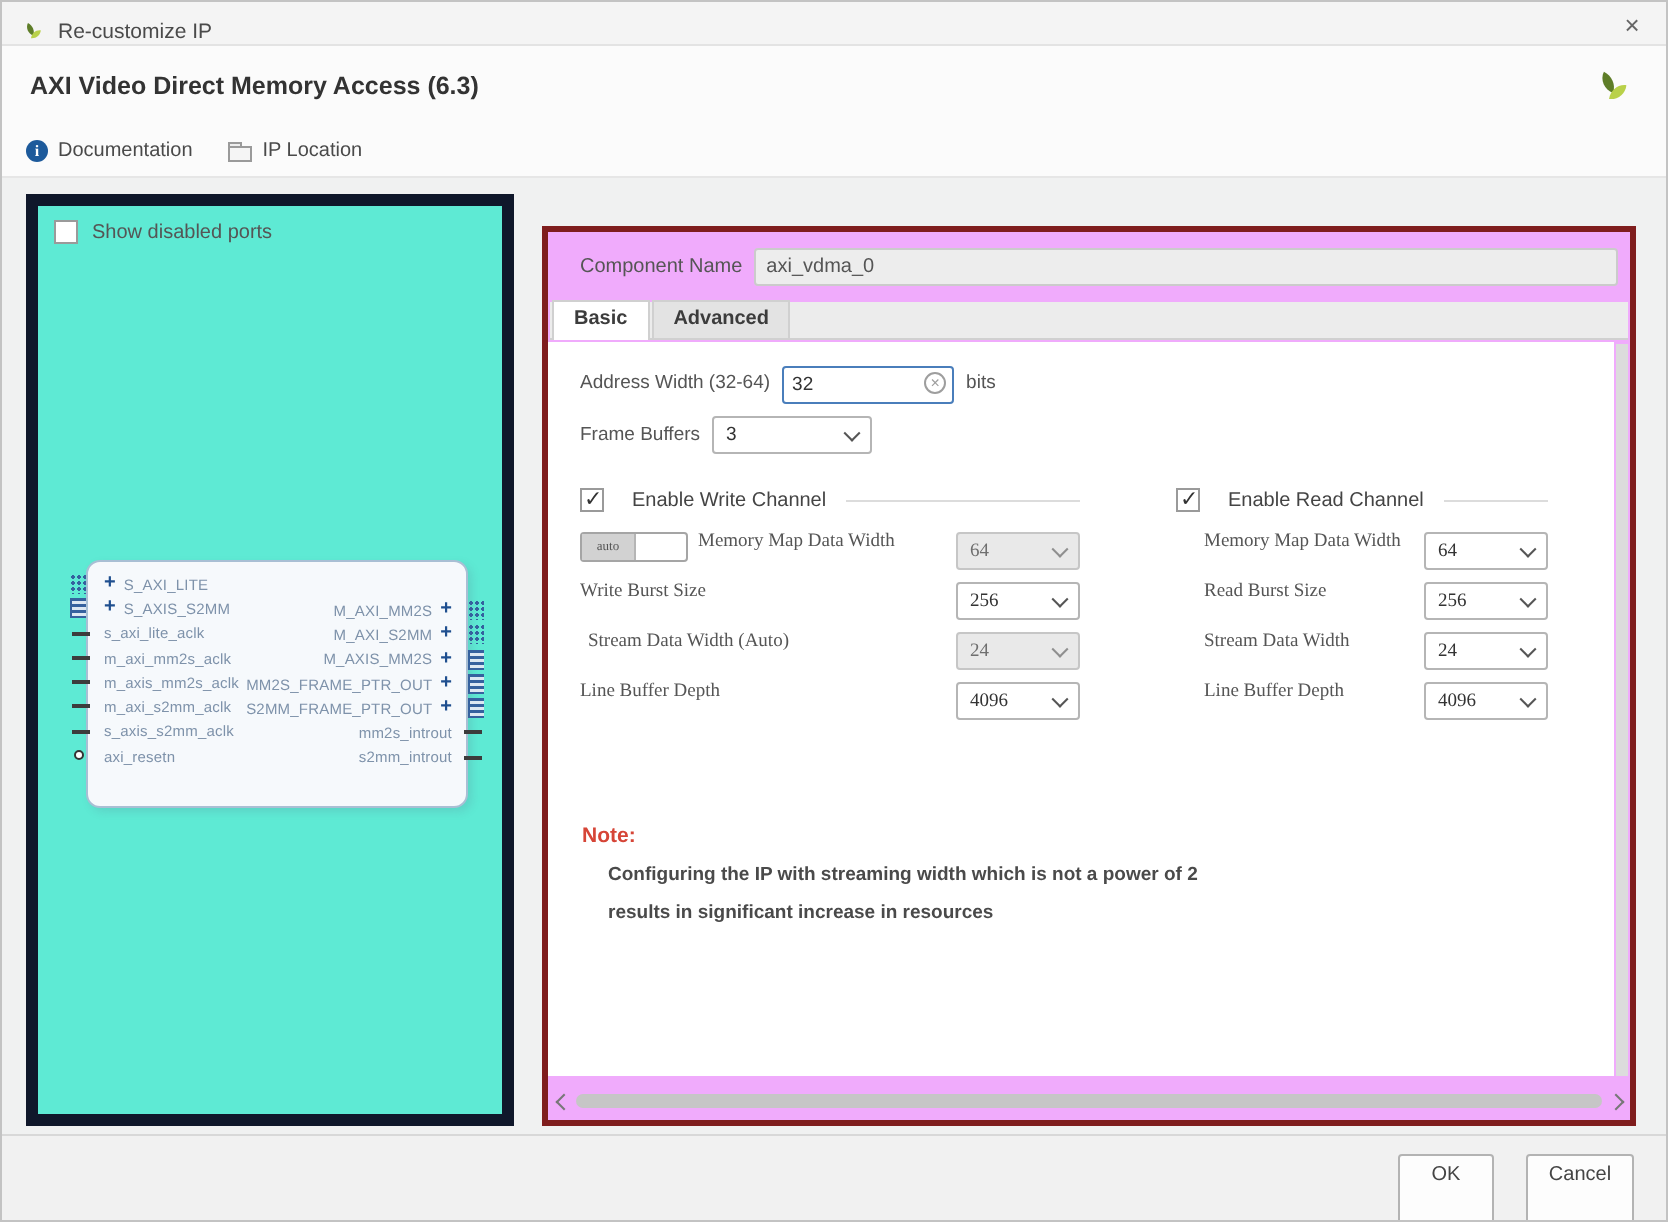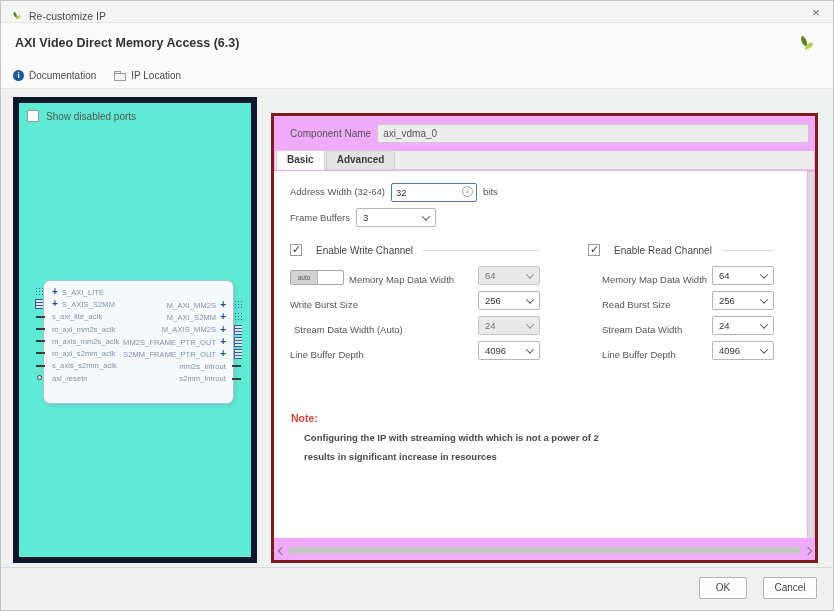--- a/index.html
+++ b/index.html
@@ -118,21 +118,21 @@
   .dropdown.disabled .chev { border-color:#8f8f8f; }
   .dd-frame { width:80px; margin-left:6px; }
 
   .channels { display:flex; margin-left:16px; margin-top:16px; }
   .channel.write { width:250px; }
   .channel.read  { width:186px; margin-left:48px; }
   .chan-head { display:flex; align-items:center; height:14px; }
   .chan-title { font-size:10px; color:#444; margin-left:7px; white-space:nowrap; }
   .chan-line { flex:1; height:1px; background:#dcdcdc; margin-left:10px; }
   .chan-rows { margin-top:9px; }
-  .crow { display:flex; align-items:flex-end; height:19px; margin-bottom:6px; }
+  .crow { display:flex; align-items:flex-start; height:19px; margin-bottom:6px;font-family:Liberation Serif, serif; }
   .crow .dropdown { width:62px; margin-left:auto; flex-shrink:0; }
   .auto-toggle { width:54px; height:15px; border:1px solid #a5a5a5; background:#fff;
                  display:flex; margin-right:5px; flex-shrink:0; border-radius:2px; }
   .auto-knob { width:27px; background:#d2d2d2; color:#555; font-size:6.5px;
                display:flex; align-items:center; justify-content:center;
                border-right:1px solid #b5b5b5; }
   .rlabel-indent { padding-left:14px; }
   .rlabel-sm { padding-left:4px; }
 
   .note { margin-left:17px; margin-top:46px; }
@@ -148,21 +148,21 @@
              border-left:1.5px solid #777; border-bottom:1.5px solid #777; }
   .hs-arrow.left:before  { left:3px; transform:rotate(45deg); }
   .hs-arrow.right:before { left:1px; transform:rotate(-135deg); }
   .hs-thumb { flex:1; height:7px; background:#c6c6c6; border-radius:4px; margin:0 3px; }
   .vscroll { position:absolute; top:56px; right:1px; bottom:22px; width:6px; background:#f3f3f3; }
   .vs-thumb { position:absolute; top:0; left:0; right:0; height:100%; background:#dcdcdc; }
 
   
   .footer { position:absolute; bottom:0; left:0; right:0; height:43px; background:#f1f1f1;
             border-top:1px solid #d8d8d8; }
-  .btn { position:absolute; top:9px; height:22px; background:#fdfdfd; border:1px solid #b3b3b3;
+  .btn { position:absolute; top:9px; height:35px; background:#fdfdfd; border:1px solid #b3b3b3;
          border-radius:2px; font-size:10px; color:#444; text-align:center; line-height:20px;
          cursor:default; }
   .btn-ok { right:86px; width:48px; }
   .btn-cancel { right:16px; width:54px; }
 </style>
 </head>
 <body>
 
 <div class="dialog">
 

